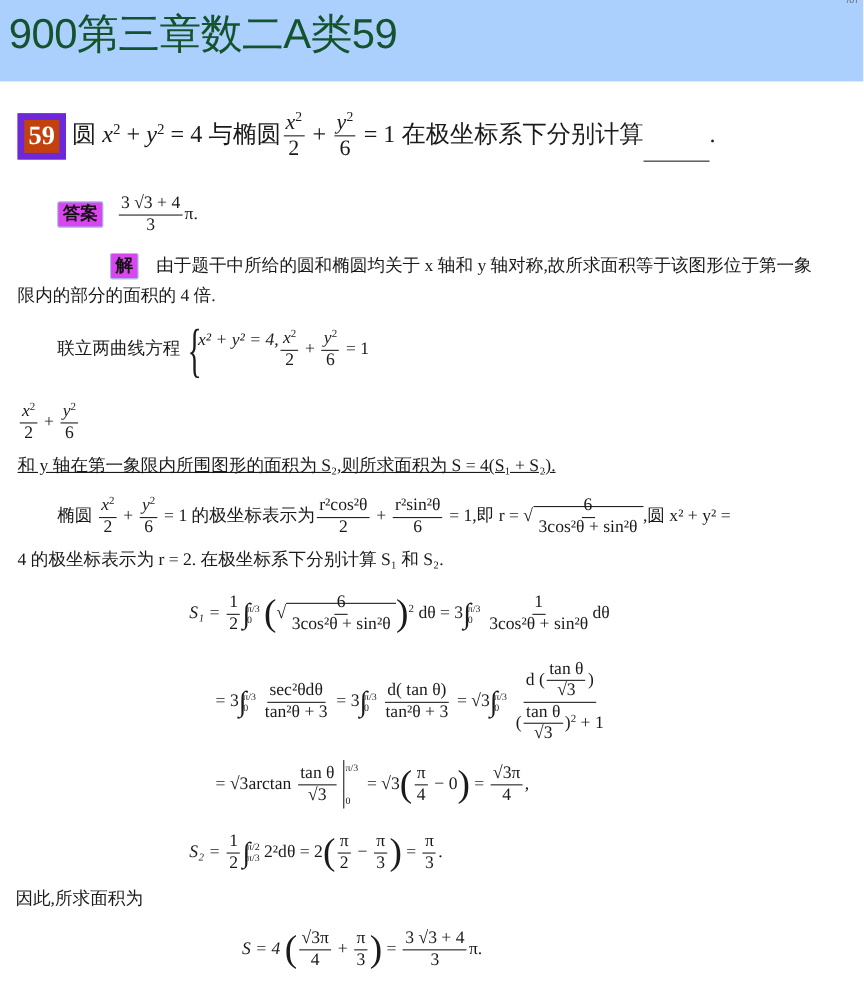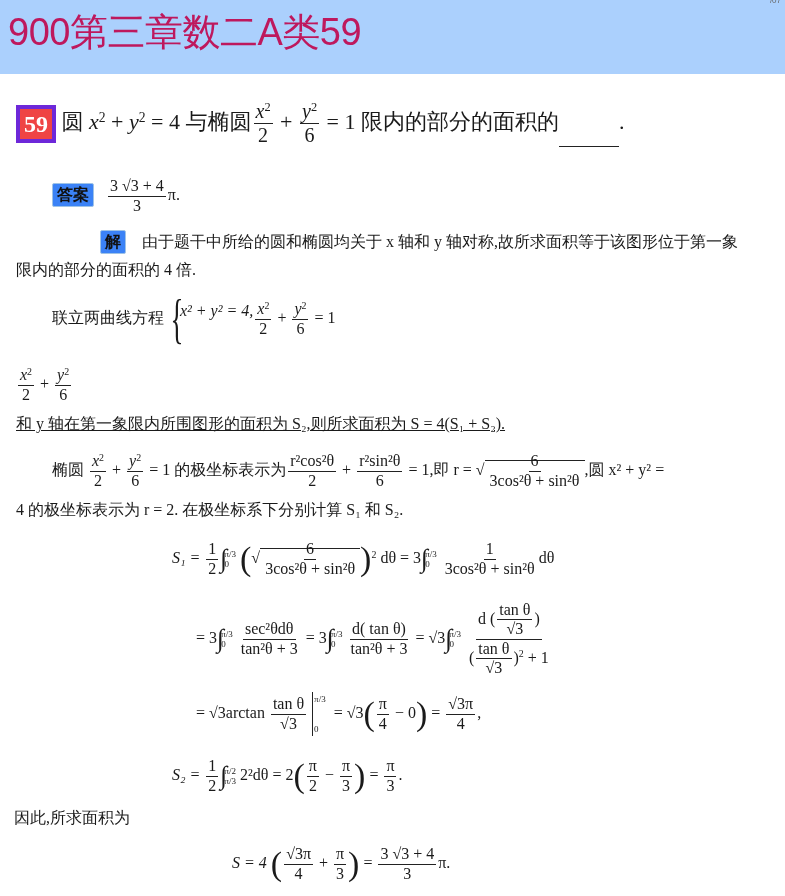--- a/index.html
+++ b/index.html
@@ -1,33 +1,33 @@
 <!DOCTYPE html>
 <html><head>
 <meta charset="utf-8">
 <style>
   html, body { margin:0; padding:0; }
   body { width:785px; height:896px; background:#ffffff; overflow:hidden; position:relative;
          font-family:"Liberation Serif","DejaVu Serif",serif; color:#1a1a1a; }
   .header { position:absolute; left:0; top:0; width:785px; height:74px; background:#abd0fd; }
   .header-title { position:absolute; left:8px; top:10px; font-family:"Liberation Sans","DejaVu Sans",sans-serif;
-                  font-size:38px; line-height:44px; color:#be185d; letter-spacing:-0.5px; }
+                  font-size:38px; line-height:44px; color:#14532d; letter-spacing:-0.5px; }
   .corner-mark { position:absolute; right:4px; top:-4px; font-size:8px; color:#666;
                  font-family:"Liberation Sans",sans-serif; }
   .ln { position:absolute; white-space:nowrap; font-size:16px; line-height:20px; }
   .i { font-style:italic; }
   .sup { font-size:0.62em; vertical-align:0.55em; line-height:0; }
   .frac { display:inline-flex; flex-direction:column; align-items:center; vertical-align:middle; margin:0 2px;justify-content:space-between; }
   .frac > .num { border-bottom:1px solid #222; padding:0 2px; line-height:1.15; text-align:center; }
   .frac > .den { padding:0 2px; line-height:1.15; text-align:center; }
   .sqrt { display:inline-block; }
   .sqrt > .rad { border-top:1px solid #222; padding:0 1px; }
-  .qnum { display:inline-block; background:#ef4444; color:#fff; font-weight:bold; font-size:24px;
-          line-height:30px; padding:0 4px; border:4px solid #6d28d9; vertical-align:middle; }
-  .tag { display:inline-block; background:#3b82f6; border:1px solid #9fc3e6; border-radius:2px;
+  .qnum { display:inline-block; background:#c2410c; color:#fff; font-weight:bold; font-size:24px;
+          line-height:30px; padding:0 4px; border:6px solid #6d28d9; vertical-align:middle; }
+  .tag { display:inline-block; background:#d946ef; border:1px solid #9fc3e6; border-radius:2px;
          font-weight:bold; font-size:16px; line-height:22px; padding:0 4px; color:#111; }
   .blank { display:inline-block; width:60px; border-bottom:1px solid #222; height:22px; vertical-align:bottom; }
   .q .frac { font-size:20px; }
   .int { font-size:26px; vertical-align:middle; font-style:italic; }
   .lims { display:inline-flex; flex-direction:column; font-size:9px; line-height:10px; vertical-align:middle; margin-left:-3px; margin-right:4px; }
   .brace { font-size:54px; line-height:54px; vertical-align:middle; font-weight:100; transform:scaleX(0.5); display:inline-block; }
   .sys { display:inline-flex; vertical-align:middle; margin-left:-10px; }
   .big-paren { font-size:34px; vertical-align:middle; line-height:34px; }
   .evalbar { display:inline-block; border-left:1px solid #222; height:44px; vertical-align:middle; margin:0 4px; position:relative; }
 </style>
@@ -49,21 +49,21 @@
   <span>与椭圆</span><span class="frac">
       <span class="num"><span class="i">x</span><span class="sup">2</span></span>
       <span class="den">2</span>
     </span>
   +
   <span class="frac">
       <span class="num"><span class="i">y</span><span class="sup">2</span></span>
       <span class="den">6</span>
     </span>
   <span>= 1</span>
-  <span>限内的部分的面积的</span><span class="blank"></span><span>.</span>
+  <span>在极坐标系下分别计算</span><span class="blank"></span><span>.</span>
 </div>
 
 <div class="ln" style="left:52px; top:174px; line-height:42px;">
   <span class="tag">答案</span>
   <span class="frac" style="margin-left:10px;">
       <span class="num">3 √3 + 4</span>
       <span class="den">3</span>
     </span><span>π.</span>
 </div>
 
@@ -215,21 +215,21 @@
     </span><span class="big-paren">)</span>
   <span>=</span>
   <span class="frac">
       <span class="num">π</span>
       <span class="den">3</span>
     </span><span>.</span>
 </div>
 
 <div class="ln" style="left:14px; top:808px;">因此,所求面积为</div>
 
-<div class="ln" style="left:232px; top:838px; line-height:50px;">
+<div class="ln" style="left:220px; top:838px; line-height:50px;">
   <i>S = 4</i>
   <span class="big-paren">(</span><span class="frac">
       <span class="num">√3π</span>
       <span class="den">4</span>
     </span>
   <span>+</span>
   <span class="frac">
       <span class="num">π</span>
       <span class="den">3</span>
     </span><span class="big-paren">)</span>

